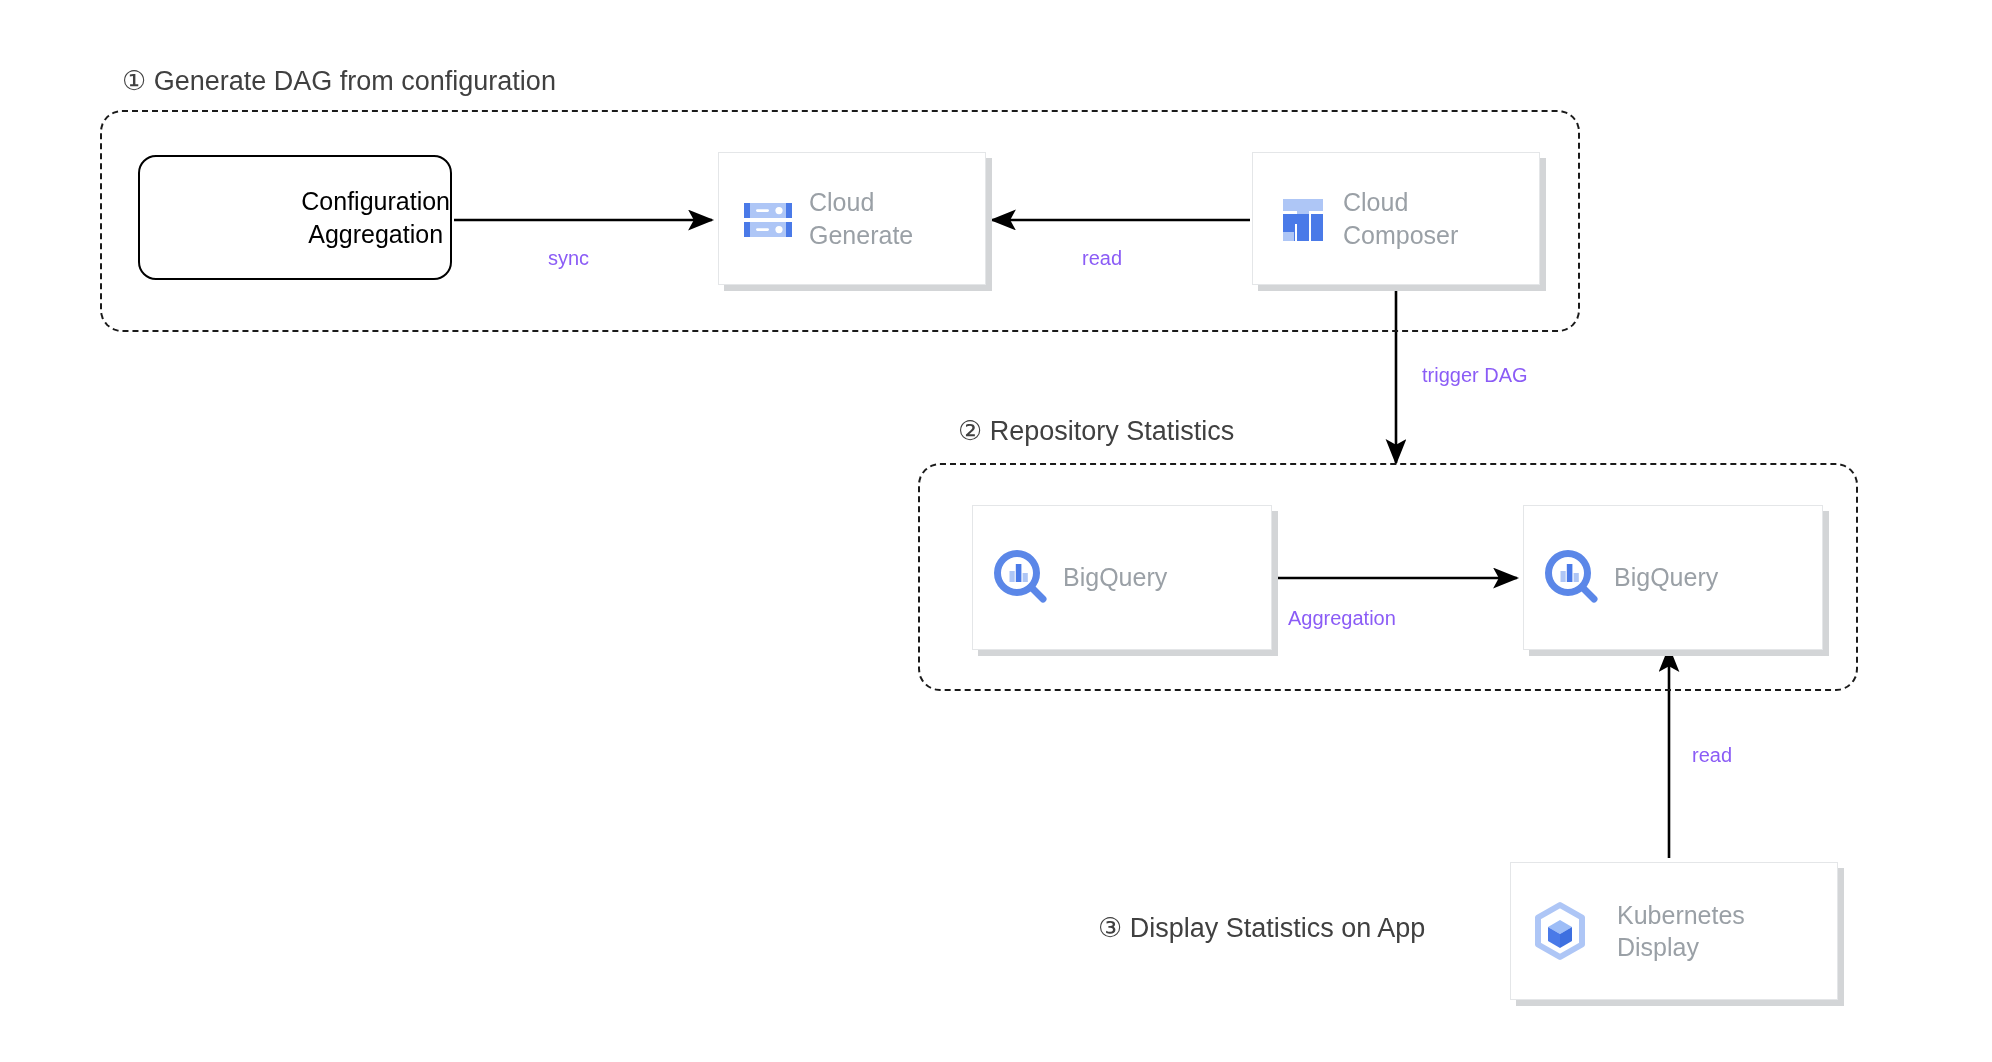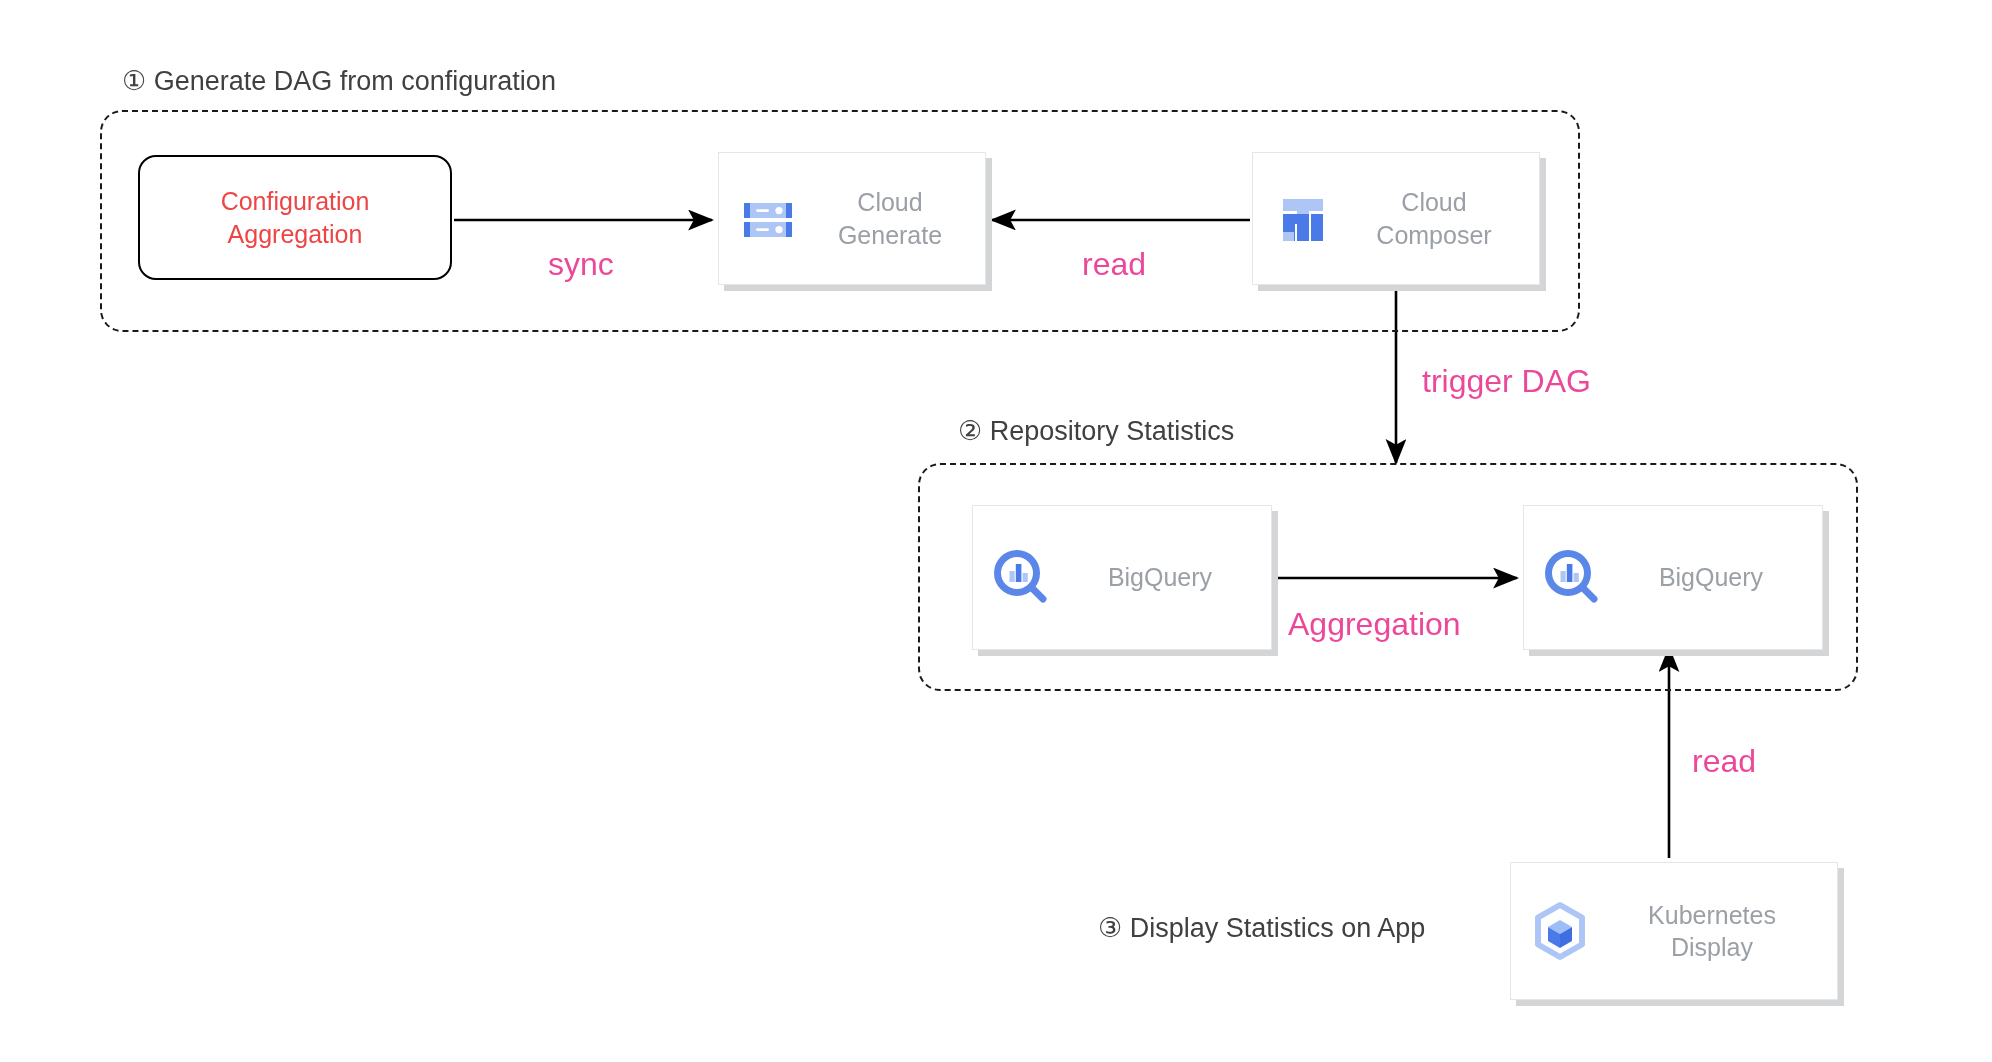--- a/index.html
+++ b/index.html
@@ -32,24 +32,24 @@
   }
   
   .node-plain{
     position:absolute;
     box-sizing:border-box;
     border:2px solid #000000;
     border-radius:18px;
     background:#ffffff;
     display:flex;
     align-items:center;
-    justify-content:center;
+    justify-content:flex-end;
     text-align:center;
     font-size:25px;
-    color:#ef4444;
+    color:#000000;
     line-height:1.32;
   }
   
   .node-card{
     position:absolute;
     box-sizing:border-box;
     background:#ffffff;
     border:1px solid #e4e6e8;
     box-shadow:6px 6px 0 0 #d3d5d7;
     display:flex;
@@ -62,28 +62,28 @@
     height:70px;
     display:flex;
     align-items:center;
     justify-content:center;
   }
   .node-card .card-label{
     flex:1 1 auto;
     font-size:25px;
     color:#9aa0a6;
     line-height:1.3;
-    text-align:center;
+    text-align:left;
     padding-left:6px;
   }
   
   .edge-label{
     position:absolute;
-    font-size:32px;
-    color:#ec4899;
+    font-size:20px;
+    color:#8b5cf6;
     white-space:nowrap;
     line-height:1;
   }
   
   #arrows{
     position:absolute;
     left:0;top:0;
     width:1992px;
     height:1062px;
     pointer-events:none;
@@ -209,21 +209,21 @@
     </div>
     <div class="card-label">
       <div>BigQuery</div>
     </div>
   </div>
 
   <div class="edge-label" style="left:1692px; top:745px;">read</div>
 
   <div class="section-title" style="left:1098px; top:915px;">③ Display Statistics on App</div>
 
-  <div class="node-card" style="left:1510px; top:862px; width:328px; height:138px;">
+  <div class="node-card" style="left:1510px; top:862px; width:328px; height:138px;gap:16px;">
     <div class="card-icon">
       <svg width="64" height="64" viewBox="0 0 64 64" xmlns="http://www.w3.org/2000/svg">
         <polygon points="32,6 54,18.5 54,45.5 32,58 10,45.5 10,18.5" fill="none" stroke="#aec6f6" stroke-width="6" stroke-linejoin="round"></polygon>
         <polygon points="32,21 44,28 32,35 20,28" fill="#9dbdf7"></polygon>
         <polygon points="20,28 32,35 32,49 20,42" fill="#4a7ae8"></polygon>
         <polygon points="44,28 44,42 32,49 32,35" fill="#3d6fe0"></polygon>
       </svg>
     </div>
     <div class="card-label">
       <div>Kubernetes</div>

